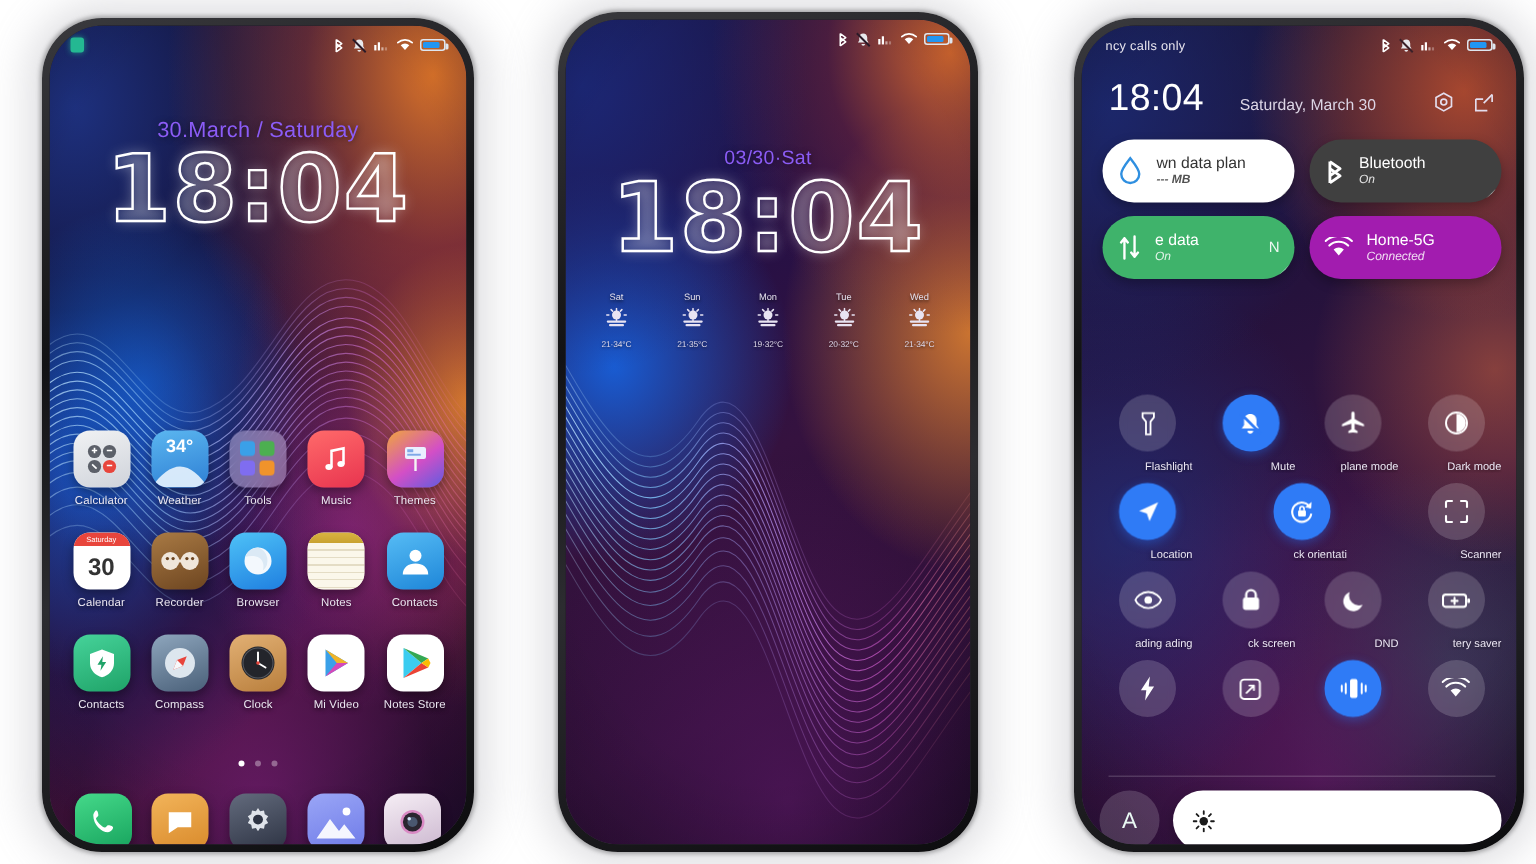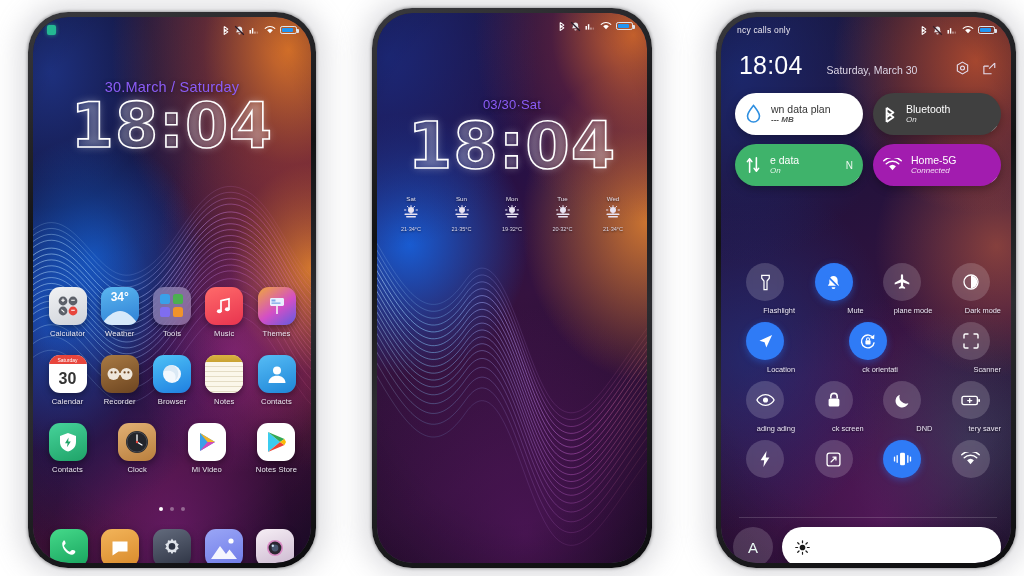--- a/index.html
+++ b/index.html
@@ -369,20 +369,30 @@
 
           <div class="row">
             <div class="app">
               <div class="app-ic" style="background:linear-gradient(160deg,#46d39a,#1fa368)">
                 <svg width="24" height="24" viewBox="0 0 24 24">
                   <path d="M12 3 L20 6 V12 C20 17 16.4 20.3 12 21.5 C7.6 20.3 4 17 4 12 V6 Z" fill="#fff"></path>
                   <path d="M12.6 7.5 L9 13.2h2.6l-0.6 4 3.8-5.8h-2.6z" fill="#1fa368"></path>
                 </svg>
               </div>
               <div class="app-lb">Contacts</div>
+            </div>
+            <div class="app">
+              <div class="app-ic" style="background:linear-gradient(160deg,#8ea6bd,#4a6079)">
+                <svg width="26" height="26" viewBox="0 0 26 26">
+                  <circle cx="13" cy="13" r="10" fill="#dde6ee"></circle>
+                  <path d="M17.5 8.5 L11 11 L8.5 17.5 L15 15 Z" fill="#e8453c"></path>
+                  <path d="M11 11 L15 15 L8.5 17.5 Z" fill="#f6f8fa"></path>
+                </svg>
+              </div>
+              <div class="app-lb">Compass</div>
             </div>
             <div class="app">
               <div class="app-ic" style="background:linear-gradient(160deg,#e2b074,#b97f3d)">
                 <svg width="30" height="30" viewBox="0 0 30 30">
                   <circle cx="15" cy="15" r="11" fill="#23252b"></circle>
                   <circle cx="15" cy="15" r="10" fill="none" stroke="#55585f" stroke-width=".7"></circle>
                   <path d="M15 15 L15 8" stroke="#fff" stroke-width="1.3" stroke-linecap="round"></path>
                   <path d="M15 15 L20 18" stroke="#fff" stroke-width="1.3" stroke-linecap="round"></path>
                   <circle cx="15" cy="15" r="1.2" fill="#e8453c"></circle>
                 </svg>

